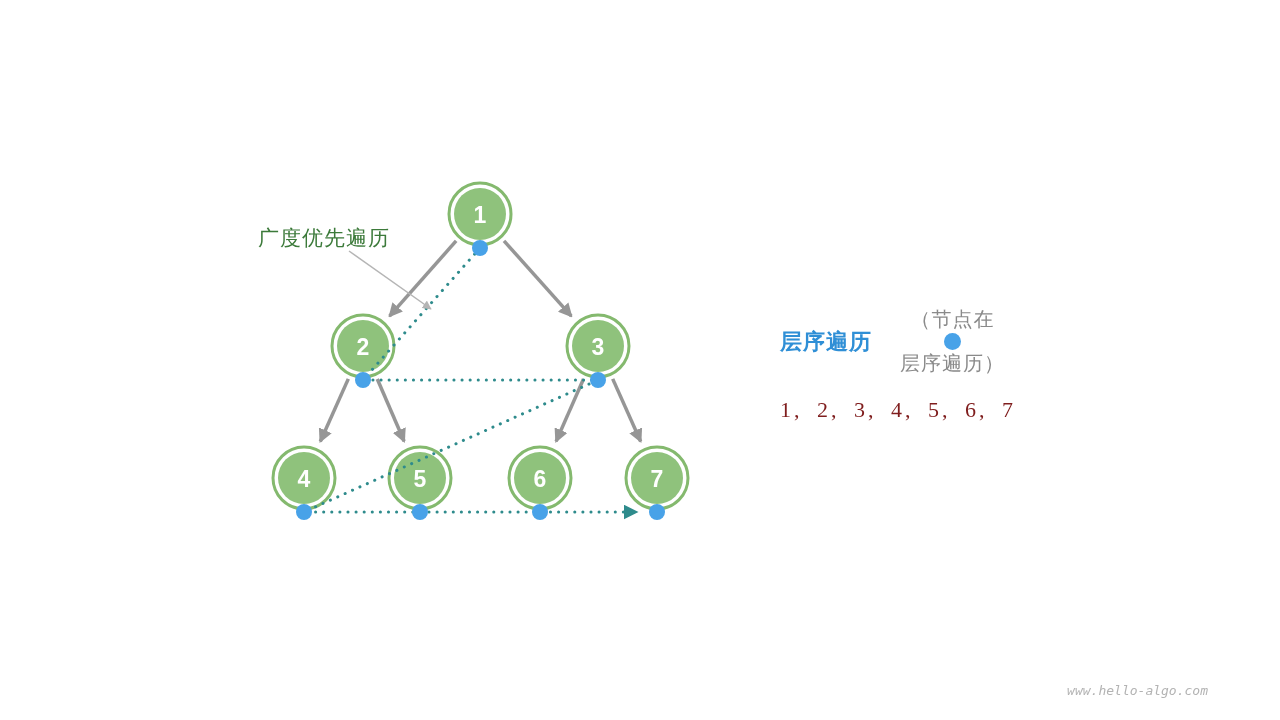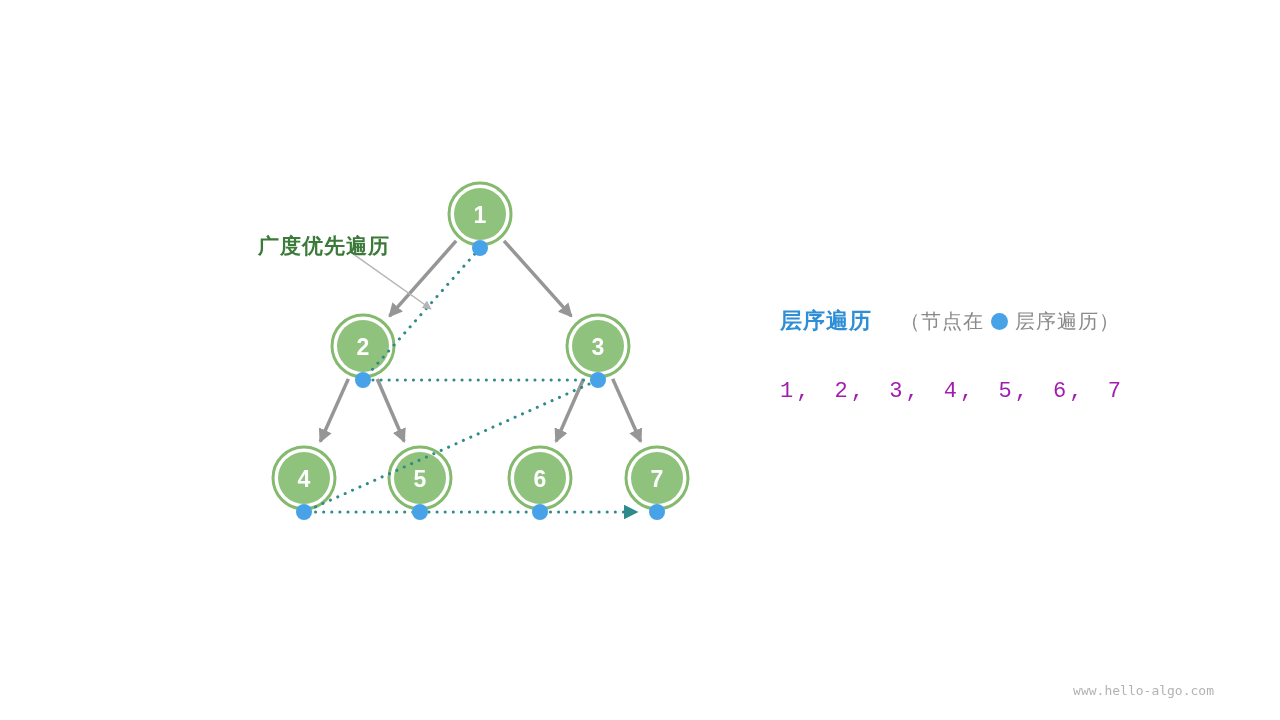--- a/index.html
+++ b/index.html
@@ -7,23 +7,23 @@
     width: 1280px; height: 720px;
     position: relative;
     background: #ffffff;
     font-family: "Liberation Sans", sans-serif;
     overflow: hidden;
   }
   #tree-svg { position: absolute; left: 0; top: 0; }
 
   .bfs-label {
     position: absolute;
-    left: 258px; top: 232px;
+    left: 258px; top: 224px;
     font-size: 21px;
-    font-weight: bold;
+    font-weight: normal;
     letter-spacing: 1px;
     color: var(--bfs-label-color, #3c7a3a);
   }
 
   .panel {
     position: absolute;
     left: 780px; top: 306px;
   }
   .panel-line {
     display: flex;
@@ -36,43 +36,45 @@
     letter-spacing: 1px;
     color: var(--title-color, #2f8fd6);
     margin-right: 16px;
   }
   .panel-note {
     font-size: 20px;
     color: #8a8a8a;
     letter-spacing: 1px;
     display: flex;
     align-items: center;
+    flex-direction: column;
   }
   .inline-dot {
     display: inline-block;
     width: 17px; height: 17px;
     border-radius: 50%;
     background: var(--dot-color, #48a2e8);
     margin: 0 7px;
   }
   .sequence {
-    margin-top: 43px;
-    font-family: Liberation Mono, monospace;
+    margin-top: 20px;
+    font-family: Liberation Serif, serif;
     font-size: 22px;
-    color: #a21caf;
+    color: #7f1d1d;
     letter-spacing: 3px;
     word-spacing: 6px;
   }
 
   .watermark {
     position: absolute;
-    right: 66px; bottom: 22px;
+    right: 72px; bottom: 22px;
     font-family: "DejaVu Sans Mono", "Liberation Mono", monospace;
     font-size: 13px;
     color: #b3b3b3;
+    font-style: italic;
   }
 </style>
 </head>
 <body>
 
 <svg id="tree-svg" width="1280" height="720" viewBox="0 0 1280 720">
     <defs>
       <marker id="arrow-edge" markerWidth="4" markerHeight="4" refX="3.5" refY="2" orient="auto">
         <path d="M0,0 L4,2 L0,4 Z" fill="#969696"></path>
       </marker>

